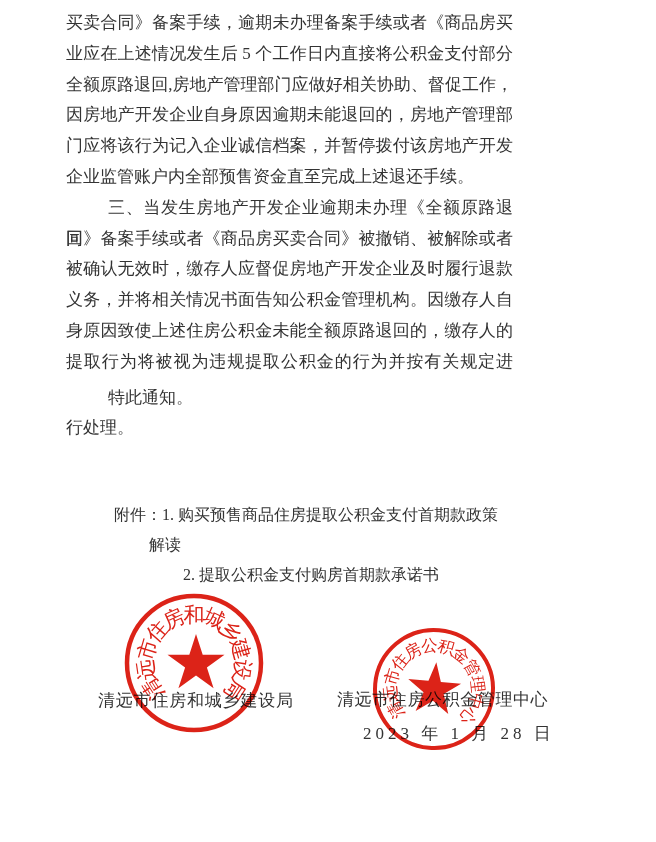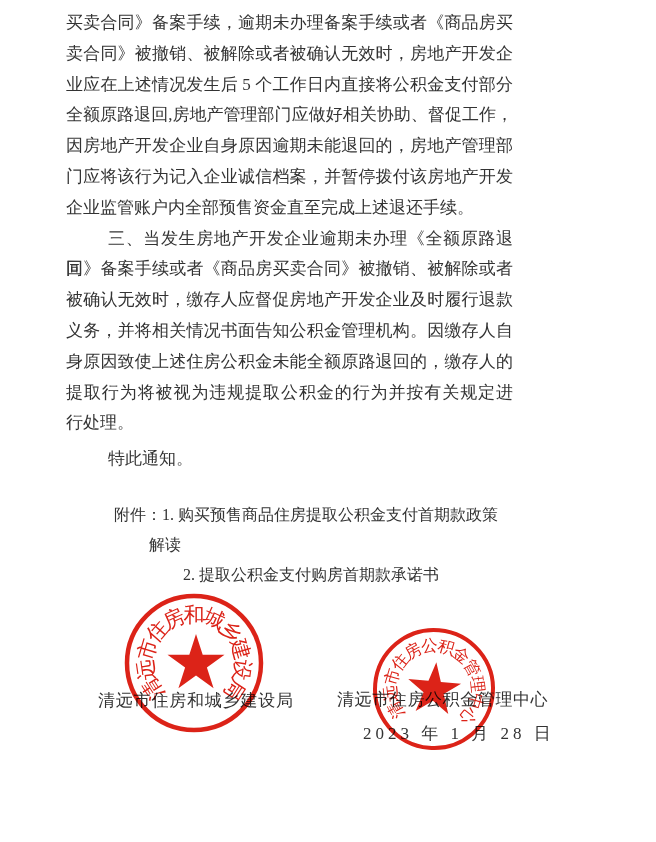--- a/index.html
+++ b/index.html
@@ -55,34 +55,33 @@
     text-anchor:middle;
     dominant-baseline:central;
     font-family:"Liberation Sans","DejaVu Sans",sans-serif;
   }
 </style>
 </head>
 <body>
 
 <div class="doc-body">
   <div class="ln j">买卖合同》备案手续，逾期未办理备案手续或者《商品房买</div>
-  <div class="ln j">卖合同》被撤销、被解除或者被确认无效时，房地产开发企</div>
   <div class="ln j">业应在上述情况发生后 5 个工作日内直接将公积金支付部分</div>
   <div class="ln j">全额原路退回,房地产管理部门应做好相关协助、督促工作，</div>
   <div class="ln j">因房地产开发企业自身原因逾期未能退回的，房地产管理部</div>
   <div class="ln j">门应将该行为记入企业诚信档案，并暂停拨付该房地产开发</div>
   <div class="ln">企业监管账户内全部预售资金直至完成上述退还手续。</div>
   <div class="ln j ind">三、当发生房地产开发企业逾期未办理《全额原路退回</div>
   <div class="ln j">同》备案手续或者《商品房买卖合同》被撤销、被解除或者</div>
   <div class="ln j">被确认无效时，缴存人应督促房地产开发企业及时履行退款</div>
   <div class="ln j">义务，并将相关情况书面告知公积金管理机构。因缴存人自</div>
   <div class="ln j">身原因致使上述住房公积金未能全额原路退回的，缴存人的</div>
   <div class="ln j">提取行为将被视为违规提取公积金的行为并按有关规定进</div>
+  <div class="ln ind sp">特此通知。</div>
   <div class="ln">行处理。</div>
-  <div class="ln ind sp">特此通知。</div>
 </div>
 
 <div class="attach">
   <div class="l1">附件：1. 购买预售商品住房提取公积金支付首期款政策</div>
   <div class="l2">解读</div>
   <div class="l3">2. 提取公积金支付购房首期款承诺书</div>
 </div>
 
 <div class="sig sig-left">清远市住房和城乡建设局</div>
 <div class="sig sig-right">清远市住房公积金管理中心</div>

